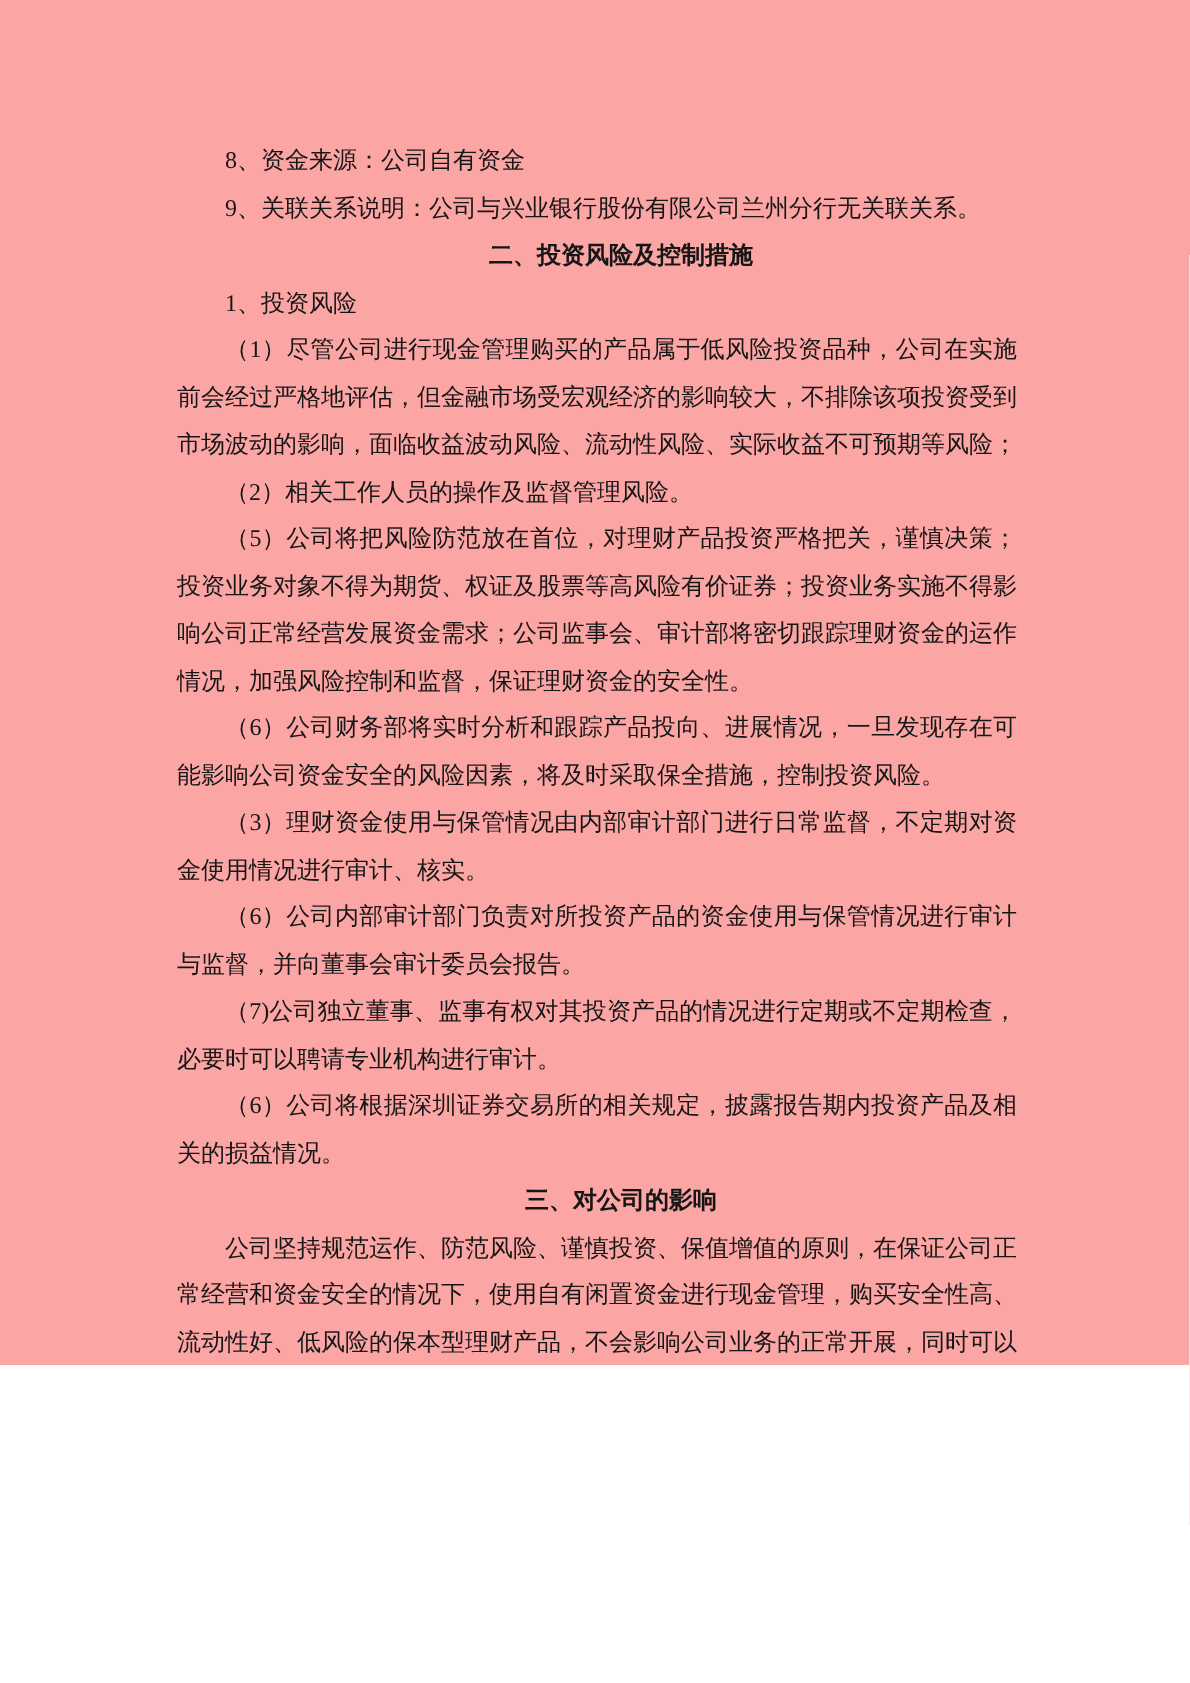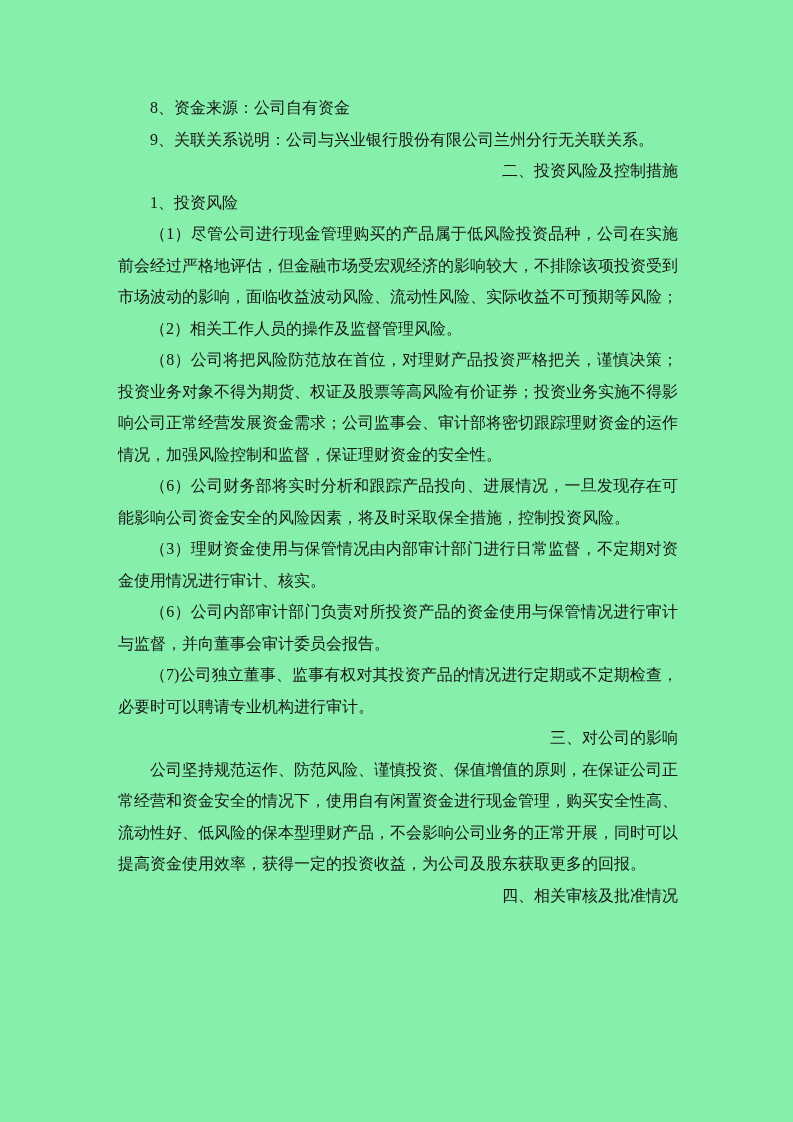--- a/index.html
+++ b/index.html
@@ -8,22 +8,22 @@
     background: #ffffff;
   }
   body {
     width: 793px;
     height: 1122px;
     overflow: hidden;
   }
   .page {
     box-sizing: border-box;
     width: 793px;
-    height: 1122px;
-    background: #86efac;
+    height: 910px;
+    background: #fca5a5;
     padding: 92px 65px 0 118px;
     overflow: hidden;
   }
   .content {
     width: 560px;
   }
   .para {
     margin: 0;
     padding: 0;
     font-family: "Liberation Serif", "DejaVu Serif", serif;
@@ -31,37 +31,38 @@
     line-height: 31.5px;
     color: #161616;
     text-align: justify;
     text-justify: inter-ideograph;
     text-indent: 2em;
     word-break: normal;
     overflow-wrap: break-word;
   }
   .para.heading {
     font-family: "Liberation Sans", "DejaVu Sans", sans-serif;
-    font-weight: normal;
-    text-align: right;
+    font-weight: bold;
+    text-align: center;
   }
 </style>
 </head>
 <body>
 
 <div class="page">
   <div class="content">
       <p class="para">8、资金来源：公司自有资金</p>
       <p class="para">9、关联关系说明：公司与兴业银行股份有限公司兰州分行无关联关系。</p>
       <p class="para heading">二、投资风险及控制措施</p>
       <p class="para">1、投资风险</p>
       <p class="para">（1）尽管公司进行现金管理购买的产品属于低风险投资品种，公司在实施前会经过严格地评估，但金融市场受宏观经济的影响较大，不排除该项投资受到市场波动的影响，面临收益波动风险、流动性风险、实际收益不可预期等风险；</p>
       <p class="para">（2）相关工作人员的操作及监督管理风险。</p>
-      <p class="para">（8）公司将把风险防范放在首位，对理财产品投资严格把关，谨慎决策；投资业务对象不得为期货、权证及股票等高风险有价证券；投资业务实施不得影响公司正常经营发展资金需求；公司监事会、审计部将密切跟踪理财资金的运作情况，加强风险控制和监督，保证理财资金的安全性。</p>
+      <p class="para">（5）公司将把风险防范放在首位，对理财产品投资严格把关，谨慎决策；投资业务对象不得为期货、权证及股票等高风险有价证券；投资业务实施不得影响公司正常经营发展资金需求；公司监事会、审计部将密切跟踪理财资金的运作情况，加强风险控制和监督，保证理财资金的安全性。</p>
       <p class="para">（6）公司财务部将实时分析和跟踪产品投向、进展情况，一旦发现存在可能影响公司资金安全的风险因素，将及时采取保全措施，控制投资风险。</p>
       <p class="para">（3）理财资金使用与保管情况由内部审计部门进行日常监督，不定期对资金使用情况进行审计、核实。</p>
       <p class="para">（6）公司内部审计部门负责对所投资产品的资金使用与保管情况进行审计与监督，并向董事会审计委员会报告。</p>
       <p class="para">（7)公司独立董事、监事有权对其投资产品的情况进行定期或不定期检查，必要时可以聘请专业机构进行审计。</p>
+      <p class="para">（6）公司将根据深圳证券交易所的相关规定，披露报告期内投资产品及相关的损益情况。</p>
       <p class="para heading">三、对公司的影响</p>
       <p class="para">公司坚持规范运作、防范风险、谨慎投资、保值增值的原则，在保证公司正常经营和资金安全的情况下，使用自有闲置资金进行现金管理，购买安全性高、流动性好、低风险的保本型理财产品，不会影响公司业务的正常开展，同时可以提高资金使用效率，获得一定的投资收益，为公司及股东获取更多的回报。</p>
       <p class="para heading">四、相关审核及批准情况</p>
     </div>
 </div>
 
 </body></html>

